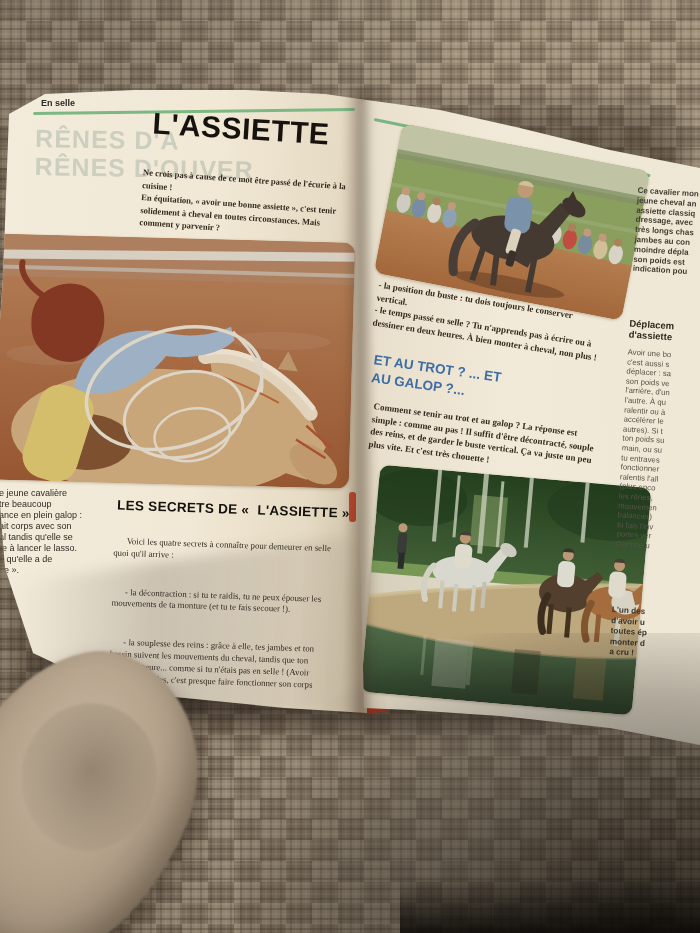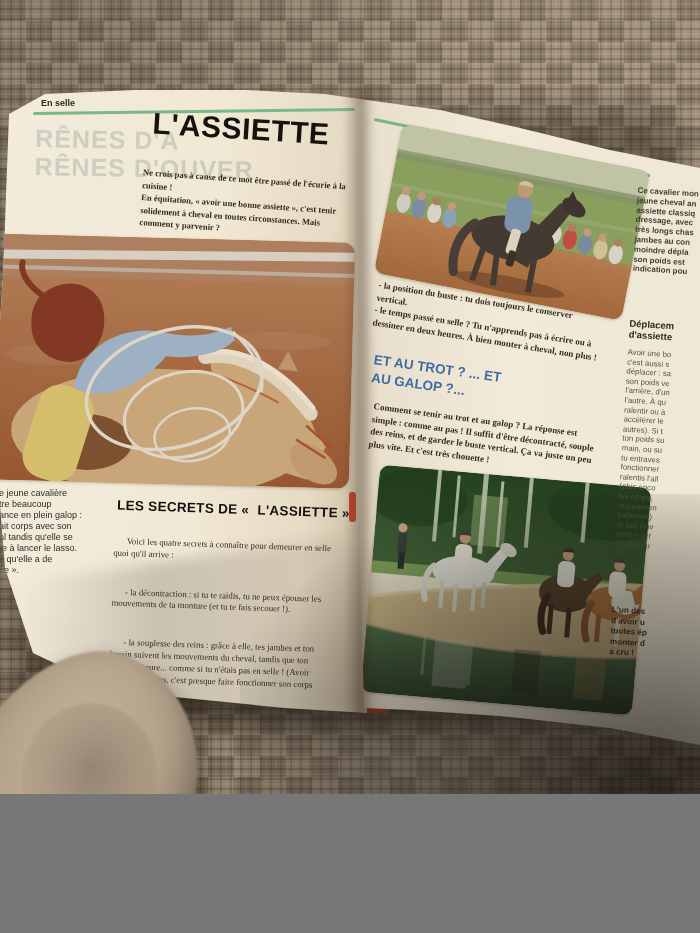--- a/index.html
+++ b/index.html
@@ -1,16 +1,16 @@
 <!DOCTYPE html>
 <html><head>
 <meta charset="utf-8">
 <style>
   html,body{margin:0;padding:0;background:#777;}
-  .stage{position:relative;width:700px;height:794px;overflow:hidden;
+  .stage{position:relative;width:700px;height:933px;overflow:hidden;
          font-family:"Liberation Serif",serif;background:#9c8d78;}
   
   .carpet{position:absolute;inset:0;background-color:#9c8d78;
     background-image:
       repeating-linear-gradient(0deg, rgba(60,48,36,.28) 0 2px, transparent 2px 5px, rgba(255,245,225,.10) 5px 7px, transparent 7px 10px),
       repeating-linear-gradient(90deg, rgba(60,48,36,.22) 0 2px, transparent 2px 5px, rgba(255,245,225,.10) 5px 7px, transparent 7px 10px),
       repeating-conic-gradient(rgba(255,240,215,.13) 0% 25%, rgba(70,55,40,.17) 25% 50%);
     background-size:10px 10px,10px 10px,52px 42px;}
   .carpet-light{position:absolute;inset:0;pointer-events:none;
     background:

